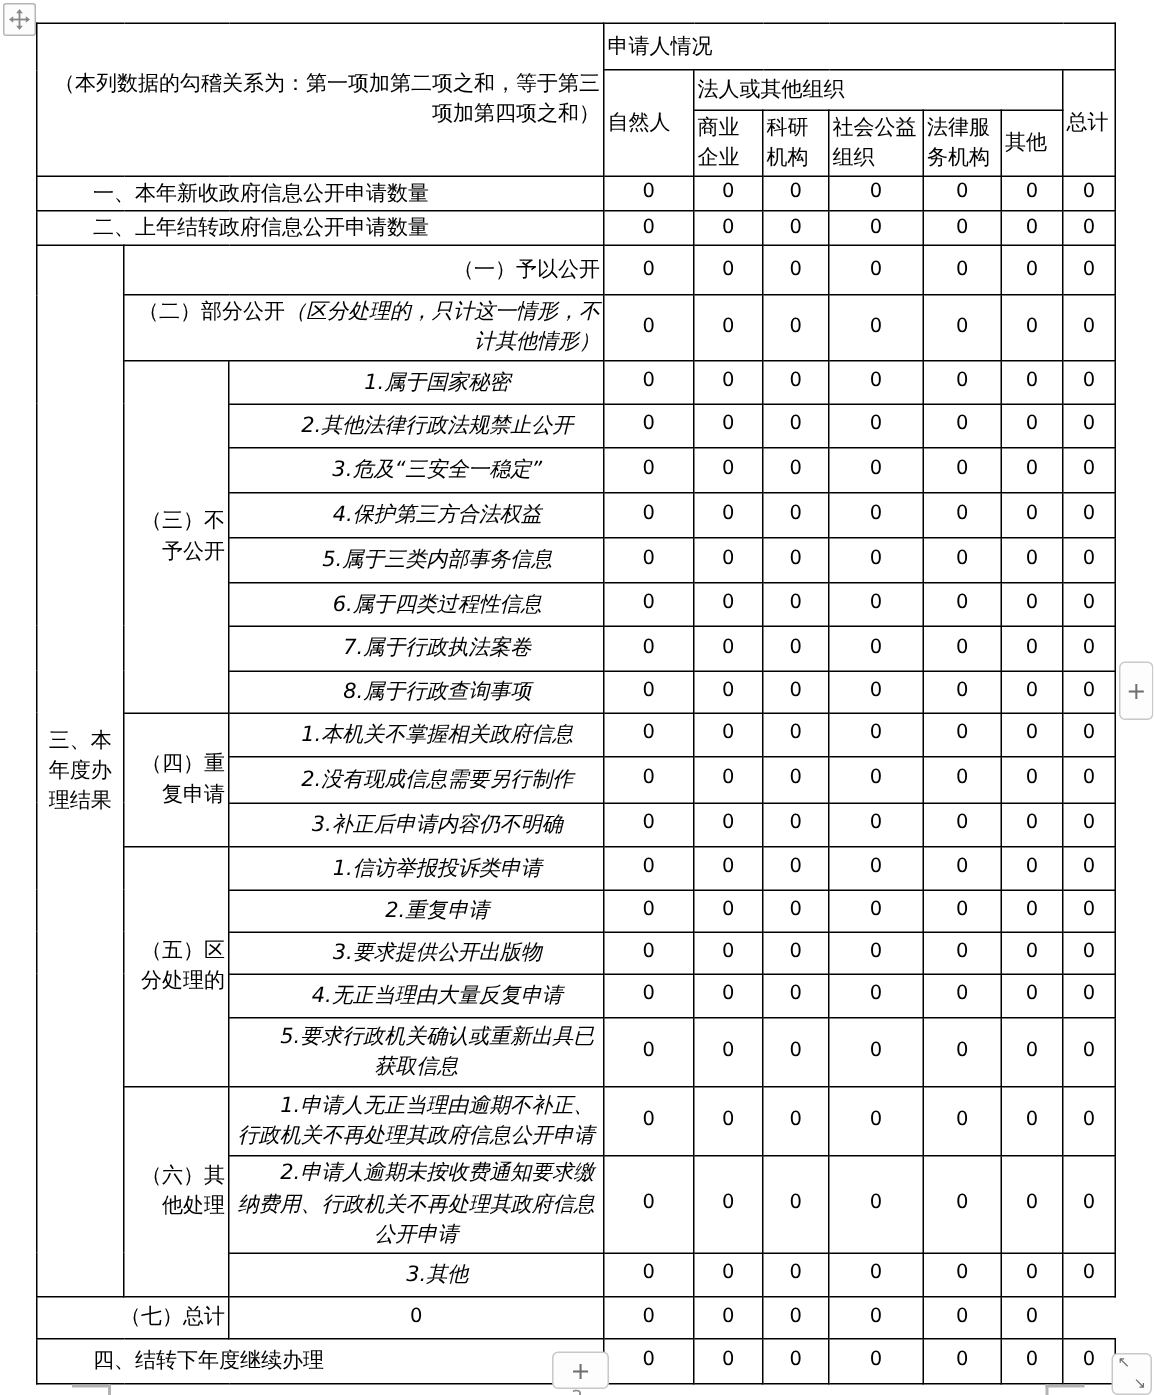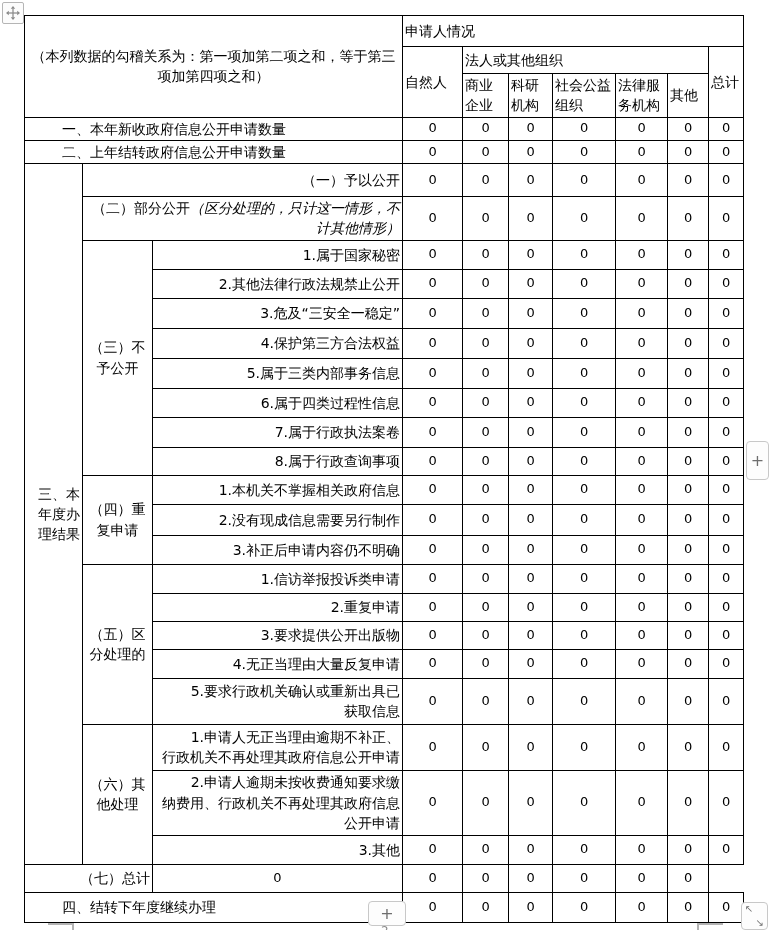--- a/index.html
+++ b/index.html
@@ -7,29 +7,29 @@
           font-family:"DejaVu Sans", sans-serif; color:#000; }
 
   
   table.report { position:absolute; left:24px; top:15px; width:719px;
                  border-collapse:collapse; table-layout:fixed; font-size:14px; }
   table.report td, table.report th {
     border:1px solid #000; padding:1px 2px; font-weight:normal;
     vertical-align:middle; line-height:1.45; overflow:hidden;
   }
   .hdr { text-align:left; line-height:1.35; padding:1px; }
-  .note-cell { text-align:center; padding:4px 10px; line-height:1.8; }
+  .note-cell { text-align:right; padding:4px 10px; line-height:1.8; }
   .v { text-align:center; font-size:13px; padding-left:6px; }
   .row-label { text-align:left; line-height:1.3; }
   .indent25 { text-indent:2.5em; }
   .indent2 { text-indent:2em; }
   .sub { padding-left:4px; text-align:right; }
-  .cat { padding-left:4px; text-align:center; line-height:1.6; }
-  .item { text-indent:2em; padding-left:2px; text-align:right; line-height:1.55; }
-  .vert { padding:0 5px; text-align:right; line-height:1.7; }
+  .cat { padding-left:4px; text-align:right; line-height:1.6; }
+  .item { text-indent:2em; padding-left:2px; text-align:center; line-height:1.55;font-style:italic; }
+  .vert { padding:0 5px; text-align:center; line-height:1.7; }
   .ital { font-style:italic; }
 
   tr.h20{height:20px} tr.h27{height:27px} tr.h28{height:28px} tr.h29{height:29px}
   tr.h30{height:30px} tr.h31{height:31px} tr.h33{height:33px} tr.h36{height:36px}
   tr.h43{height:43px} tr.h46{height:46px} tr.h65{height:65px}
 
   
   .move-handle { position:absolute; left:2px; top:2px; width:20px; height:20px;
                  border:1px solid #b5b5b5; background:#fcfcfc; border-radius:2px;
                  display:flex; align-items:center; justify-content:center; cursor:move; }

